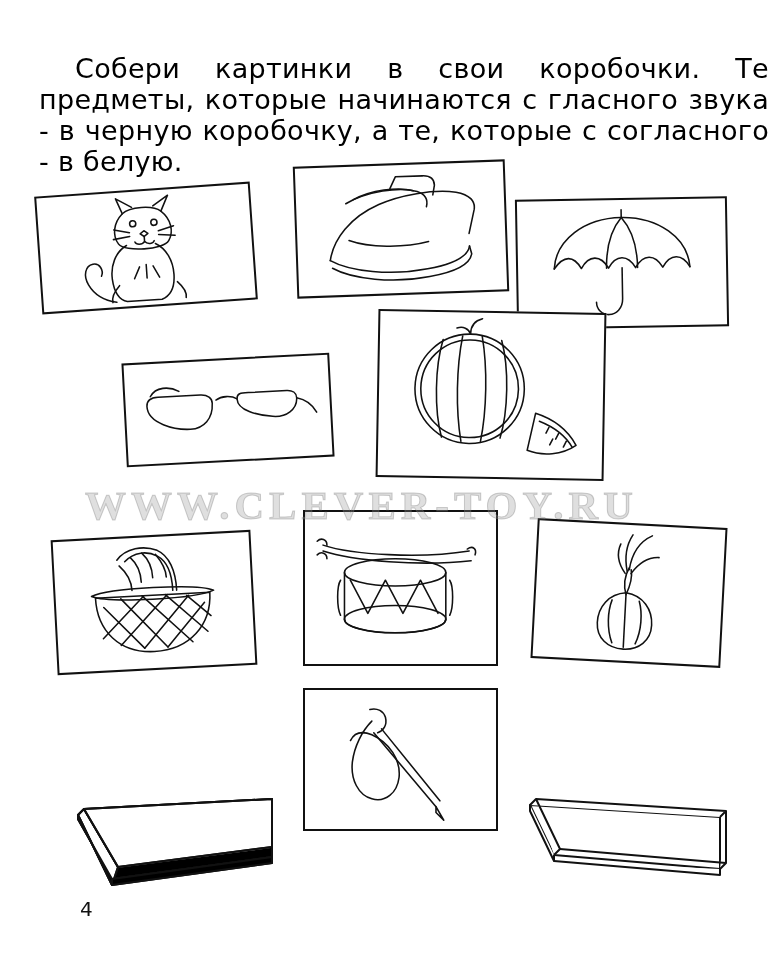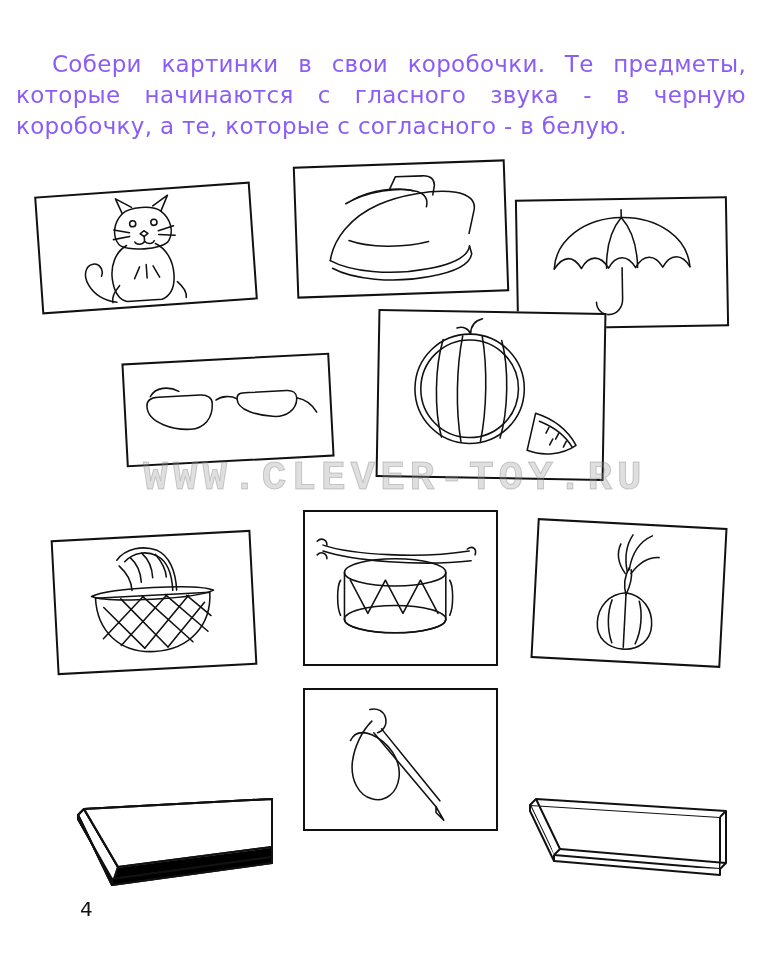--- a/index.html
+++ b/index.html
@@ -14,55 +14,55 @@
     font-family: "DejaVu Sans", sans-serif;
     color: #000000;
     overflow: hidden;
   }
   #page {
     position: absolute;
     inset: 0;
   }
   .instructions {
     position: absolute;
-    left: 16px;
+    left: 39px;
     top: 26px;
     width: 730px;
-    font-size: 23px;
+    font-size: 27px;
     line-height: 31px;
     letter-spacing: 0.3px;
     text-align: justify;
     text-indent: 36px;
-    color: #8b5cf6;
+    color: #000000;
   }
   .card {
     position: absolute;
     border: 2px solid #111;
     background: #fff;
     box-sizing: border-box;
   }
   .card svg {
     display: block;
     width: 100%;
     height: 100%;
   }
   .watermark {
     position: absolute;
     left: 85px;
-    top: 455px;
+    top: 481px;
     width: 620px;
-    text-align: center;
+    text-align: left;
     font-size: 41px;
     font-weight: bold;
     letter-spacing: 5px;
     color: rgba(150,150,150,0.30);
     -webkit-text-stroke: 1px rgba(120,120,120,0.35);
     pointer-events: none;
     user-select: none;
-    font-family: Liberation Mono, monospace;
+    font-family: Liberation Serif, serif;
   }
   .boxfig {
     position: absolute;
   }
   .page-number {
     position: absolute;
     left: 80px;
     top: 897px;
     font-size: 20px;
     color: #111;

